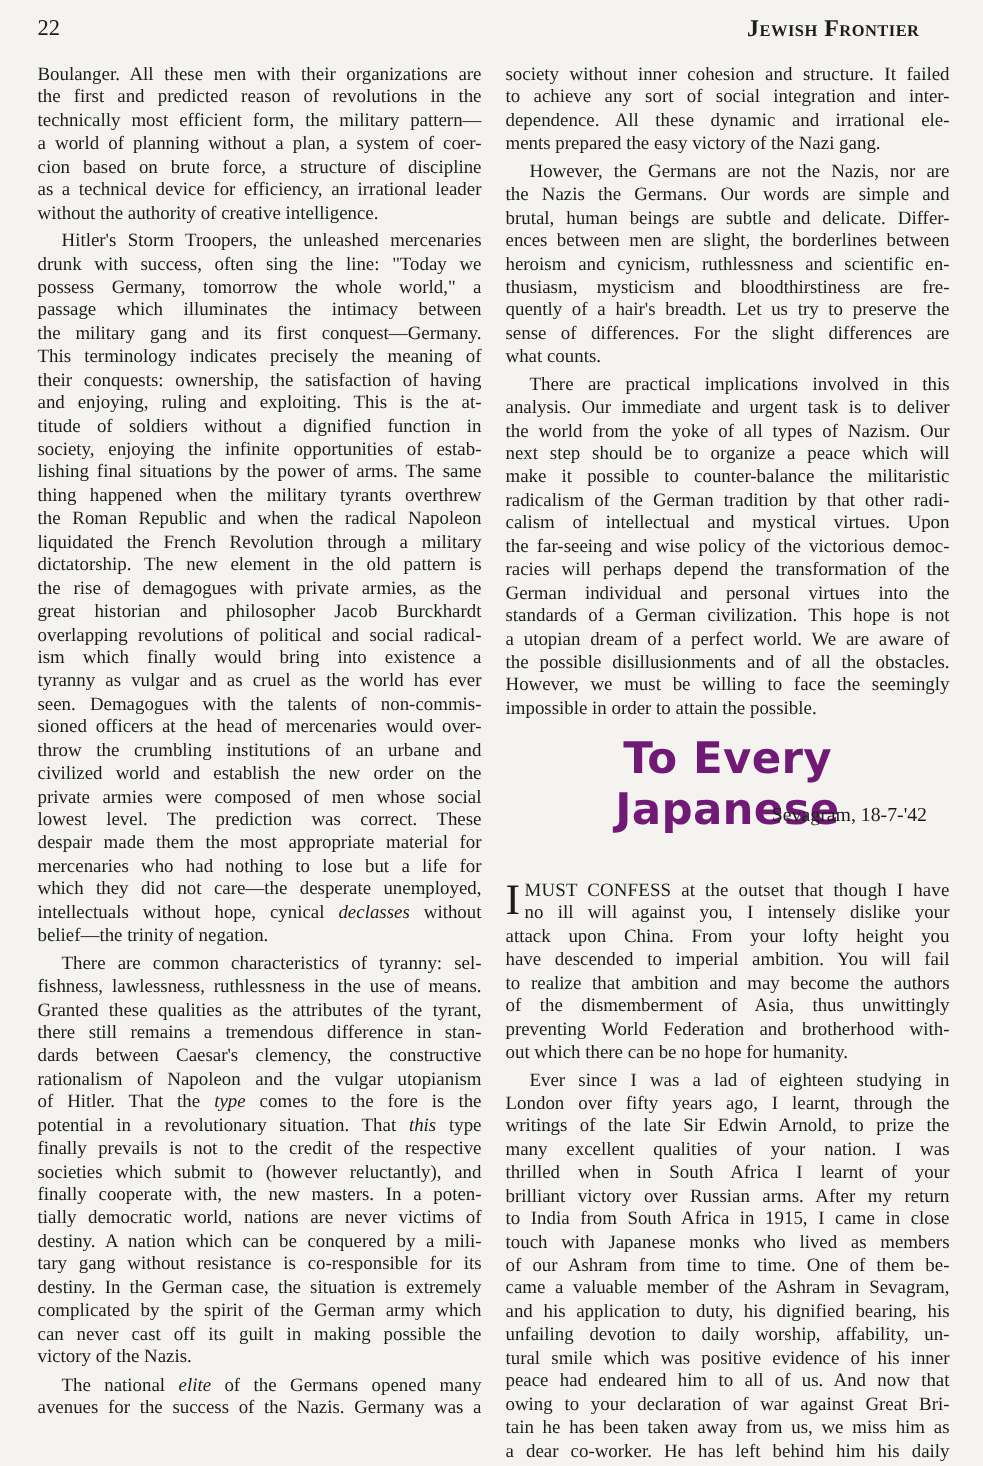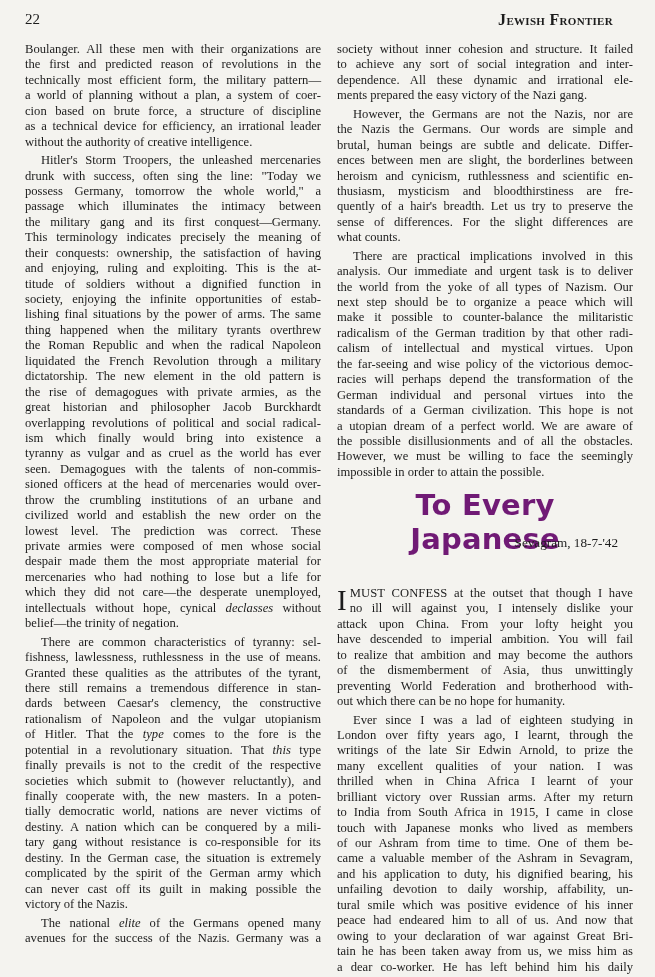--- a/index.html
+++ b/index.html
@@ -82,22 +82,22 @@
     <span class="ln">dictatorship. The new element in the old pattern is</span>
     <span class="ln">the rise of demagogues with private armies, as the</span>
     <span class="ln">great historian and philosopher Jacob Burckhardt</span>
     <span class="ln">overlapping revolutions of political and social radical-</span>
     <span class="ln">ism which finally would bring into existence a</span>
     <span class="ln">tyranny as vulgar and as cruel as the world has ever</span>
     <span class="ln">seen. Demagogues with the talents of non-commis-</span>
     <span class="ln">sioned officers at the head of mercenaries would over-</span>
     <span class="ln">throw the crumbling institutions of an urbane and</span>
     <span class="ln">civilized world and establish the new order on the</span>
+    <span class="ln">private armies were composed of men whose social</span>
     <span class="ln">lowest level. The prediction was correct. These</span>
-    <span class="ln">private armies were composed of men whose social</span>
     <span class="ln">despair made them the most appropriate material for</span>
     <span class="ln">mercenaries who had nothing to lose but a life for</span>
     <span class="ln">which they did not care—the desperate unemployed,</span>
     <span class="ln">intellectuals without hope, cynical <i>declasses</i> without</span>
     <span class="ln last">belief—the trinity of negation.</span>
     <div class="para-gap"></div>
     <span class="ln indent">There are common characteristics of tyranny: sel-</span>
     <span class="ln">fishness, lawlessness, ruthlessness in the use of means.</span>
     <span class="ln">Granted these qualities as the attributes of the tyrant,</span>
     <span class="ln">there still remains a tremendous difference in stan-</span>
@@ -166,21 +166,21 @@
       <span class="ln">have descended to imperial ambition. You will fail</span>
       <span class="ln">to realize that ambition and may become the authors</span>
       <span class="ln">of the dismemberment of Asia, thus unwittingly</span>
       <span class="ln">preventing World Federation and brotherhood with-</span>
       <span class="ln last">out which there can be no hope for humanity.</span>
       <div class="para-gap"></div>
       <span class="ln indent">Ever since I was a lad of eighteen studying in</span>
       <span class="ln">London over fifty years ago, I learnt, through the</span>
       <span class="ln">writings of the late Sir Edwin Arnold, to prize the</span>
       <span class="ln">many excellent qualities of your nation. I was</span>
-      <span class="ln">thrilled when in China Africa I learnt of your</span>
+      <span class="ln">thrilled when in South Africa I learnt of your</span>
       <span class="ln">brilliant victory over Russian arms. After my return</span>
       <span class="ln">to India from South Africa in 1915, I came in close</span>
       <span class="ln">touch with Japanese monks who lived as members</span>
       <span class="ln">of our Ashram from time to time. One of them be-</span>
       <span class="ln">came a valuable member of the Ashram in Sevagram,</span>
       <span class="ln">and his application to duty, his dignified bearing, his</span>
       <span class="ln">unfailing devotion to daily worship, affability, un-</span>
       <span class="ln">tural smile which was positive evidence of his inner</span>
       <span class="ln">peace had endeared him to all of us. And now that</span>
       <span class="ln">owing to your declaration of war against Great Bri-</span>

